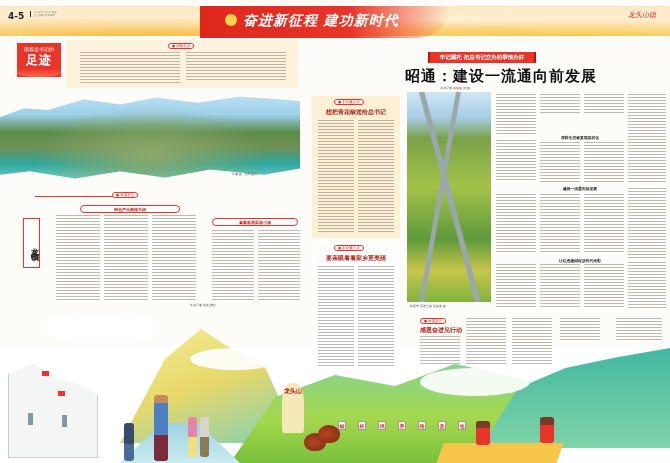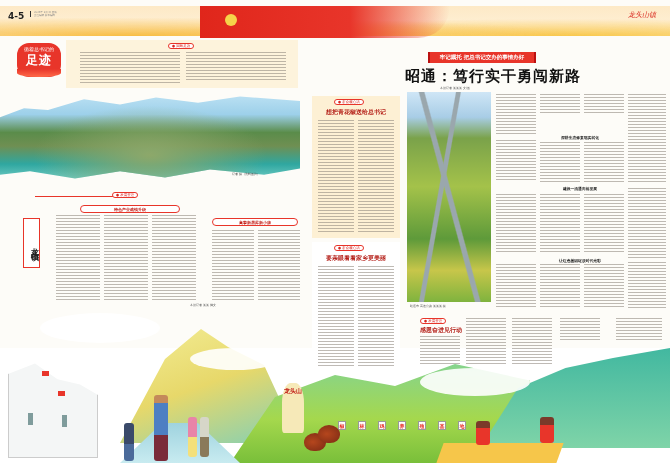--- a/index.html
+++ b/index.html
@@ -15,21 +15,21 @@
   .banner-red { position: absolute; left: 200px; top: 6px; width: 250px; height: 32px;
     background: linear-gradient(90deg, #e0261b 0%, #e8352a 60%, rgba(232,53,42,0) 100%);
     border-radius: 0 0 60px 0; }
   .page-num { position: absolute; left: 8px; top: 11px; font: bold 9px "DejaVu Sans", sans-serif; color: #222; }
   .page-meta { position: absolute; left: 30px; top: 11px; width: 30px; height: 6px; font-size: 2.5px; color: #888; line-height: 3px; border-left: 1px solid #333; padding-left: 3px; }
   .slogan { position: absolute; left: 225px; top: 12px; font: italic bold 14px "DejaVu Sans", sans-serif; color: #fff; letter-spacing: 1px; }
   .party-emblem { display: inline-block; width: 12px; height: 12px; border-radius: 50%; background: #f6d34a; margin-right: 6px; vertical-align: -1px; }
   .paper-logo { position: absolute; right: 14px; top: 10px; font: italic 7px "DejaVu Serif", serif; color: #d8251d; }
 
   
-  .badge { position: absolute; left: 17px; top: 43px; width: 44px; height: 34px; background: #e8352a; text-align: center; color: #fff; border-radius: 12px; }
+  .badge { position: absolute; left: 17px; top: 43px; width: 44px; height: 34px; background: #e8352a; text-align: center; color: #fff; }
   .badge-top { font-size: 5px; margin-top: 3px; font-family: "DejaVu Serif", serif; }
   .badge-main { font: bold 12px "DejaVu Sans", sans-serif; letter-spacing: 1px; }
   .badge-curve { position: absolute; left: 0; bottom: 0; width: 44px; height: 8px; background: linear-gradient(180deg, #e8352a, #ff6b4a); border-radius: 0 0 50% 50%; }
 
   
   .intro { position: absolute; left: 66px; top: 40px; width: 232px; height: 48px; background: #fdf3dc; }
   .tag { display: inline-block; font-size: 3.5px; color: #d8251d; border: 1px solid #e8352a; border-radius: 6px; padding: 0 3px; background: #fff; }
   .intro .tag { position: absolute; left: 102px; top: 3px; }
   .textcol { position: absolute; overflow: hidden; }
   .lines { width: 100%; height: 100%;
@@ -89,21 +89,21 @@
 <body>
 
 <div class="page">
 
   <div class="banner"></div>
   <div class="banner-wave"></div>
   <div class="banner-red"></div>
   <span class="page-num">4-5</span>
   <span class="page-meta">2025年 3月 日 星期 责任编辑 美术编辑</span>
   <div class="slogan">
-    <span class="party-emblem"></span>
+    <span class="party-emblem"></span><span>奋进新征程  建功新时代</span>
   </div>
   <span class="paper-logo">龙头山镇</span>
 
   <div class="badge">
     <div class="badge-top">循着总书记的</div>
     <div class="badge-main">足迹</div>
     <div class="badge-curve"></div>
   </div>
 
   <div class="intro">
@@ -160,21 +160,21 @@
     <div class="mid-title" style="top:12px;">要亲眼看看家乡更美丽</div>
     <div class="textcol" style="left:6px; top:24px; width:36px; height:100px;">
         <div class="lines"></div>
       </div>
     <div class="textcol" style="left:46px; top:24px; width:36px; height:100px;">
         <div class="lines"></div>
       </div>
   </div>
 
   <div class="kicker">牢记嘱托  把总书记交办的事情办好</div>
-  <div class="headline">昭通：笃行实干勇闯新路</div>
+  <div class="headline">昭通：建设一流通向前发展</div>
   <span class="byline">本报记者 某某某 文/图</span>
 
   <div class="highway"></div>
   <span class="credit" style="left:410px; top:304px;">昭通市 高速公路  某某某 摄</span>
 
   <div class="textcol" style="left:496px; top:94px; width:40px; height:40px;">
       <div class="lines"></div>
     </div>
   <div class="textcol" style="left:540px; top:94px; width:40px; height:20px;">
       <div class="lines"></div>

